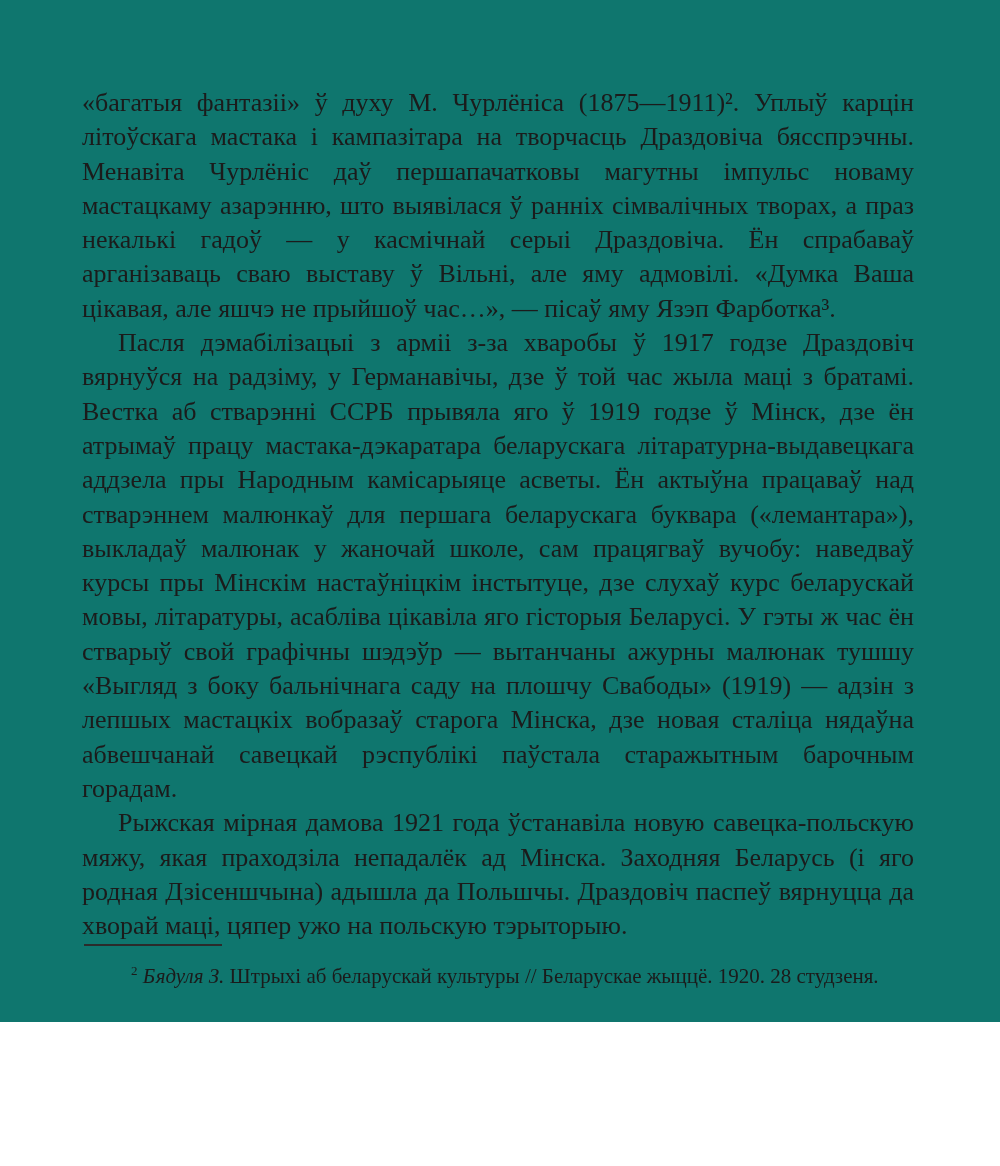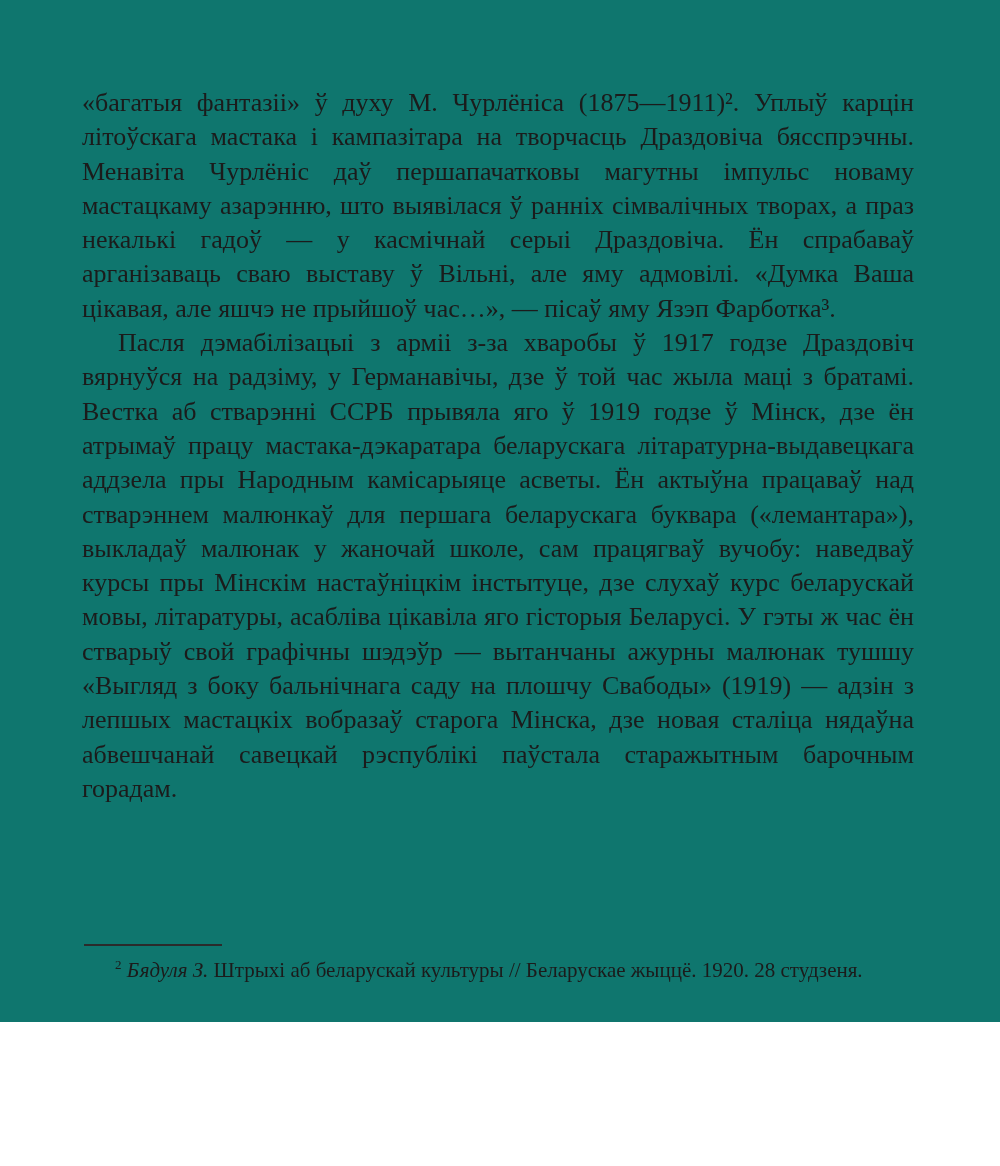--- a/index.html
+++ b/index.html
@@ -45,21 +45,21 @@
     line-height: 29px;
     text-align: justify;
   }
   .footnote-rule {
     width: 138px;
     height: 0;
     border-top: 2px solid #2b2b2b;
     margin: 0 0 10px 2px;
   }
   .footnotes p {
-    margin: 0;
+    margin: 16px;
     padding: 0;
     text-indent: 33px;
   }
   .fn-author {
     font-style: italic;
   }
   .page-number {
     position: absolute;
     left: 884px;
     top: 1042px;
@@ -69,20 +69,21 @@
   }
 </style>
 </head>
 <body>
 
 <div class="page">
 
   <div class="text-block">
     <p>«багатыя фантазіі» ў духу М. Чурлёніса (1875—1911)². Уплыў карцін літоўскага мастака і кампазітара на творчасць Драздовіча бясспрэчны. Менавіта Чурлёніс даў першапачатковы магутны імпульс новаму мастацкаму азарэнню, што выявілася ў ранніх сімвалічных творах, а праз некалькі гадоў — у касмічнай серыі Драздовіча. Ён спрабаваў арганізаваць сваю выставу ў Вільні, але яму адмовілі. «Думка Ваша цікавая, але яшчэ не прыйшоў час…», — пісаў яму Язэп Фарботка³.</p>
     <p class="indent">Пасля дэмабілізацыі з арміі з-за хваробы ў 1917 годзе Драздовіч вярнуўся на радзіму, у Германавічы, дзе ў той час жыла маці з братамі. Вестка аб стварэнні ССРБ прывяла яго ў 1919 годзе ў Мінск, дзе ён атрымаў працу мастака-дэкаратара беларускага літаратурна-выдавецкага аддзела пры Народным камісарыяце асветы. Ён актыўна працаваў над стварэннем малюнкаў для першага беларускага буквара («лемантара»), выкладаў малюнак у жаночай школе, сам працягваў вучобу: наведваў курсы пры Мінскім настаўніцкім інстытуце, дзе слухаў курс беларускай мовы, літаратуры, асабліва цікавіла яго гісторыя Беларусі. У гэты ж час ён стварыў свой графічны шэдэўр — вытанчаны ажурны малюнак тушшу «Выгляд з боку бальнічнага саду на плошчу Свабоды» (1919) — адзін з лепшых мастацкіх вобразаў старога Мінска, дзе новая сталіца нядаўна абвешчанай савецкай рэспублікі паўстала старажытным барочным горадам.</p>
+    <p class="indent">Рыжская мірная дамова 1921 года ўстанавіла новую савецка-польскую мяжу, якая праходзіла непадалёк ад Мінска. Заходняя Беларусь (і яго родная Дзісеншчына) адышла да Польшчы. Драздовіч паспеў вярнуцца да хворай маці, цяпер ужо на польскую тэрыторыю.</p>
   </div>
 
   <div class="footnotes">
     <div class="footnote-rule"></div>
     <p>
       <sup>2</sup>
       <span class="fn-author">Бядуля З.</span>
       <span>Штрыхі аб беларускай культуры // Беларускае жыццё. 1920. 28 студзеня.</span>
     </p>
   </div>

